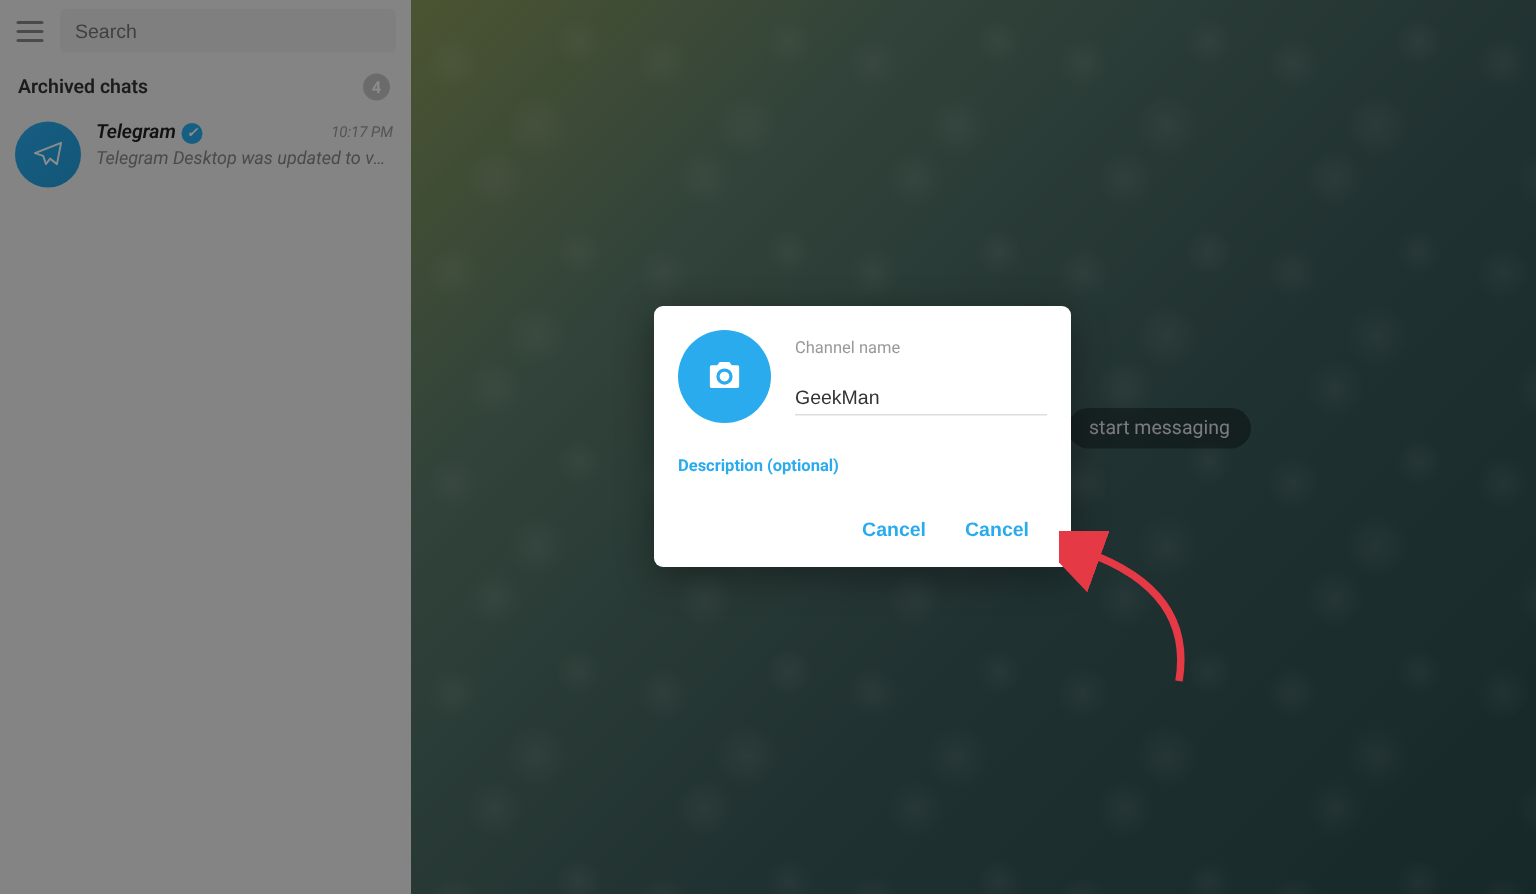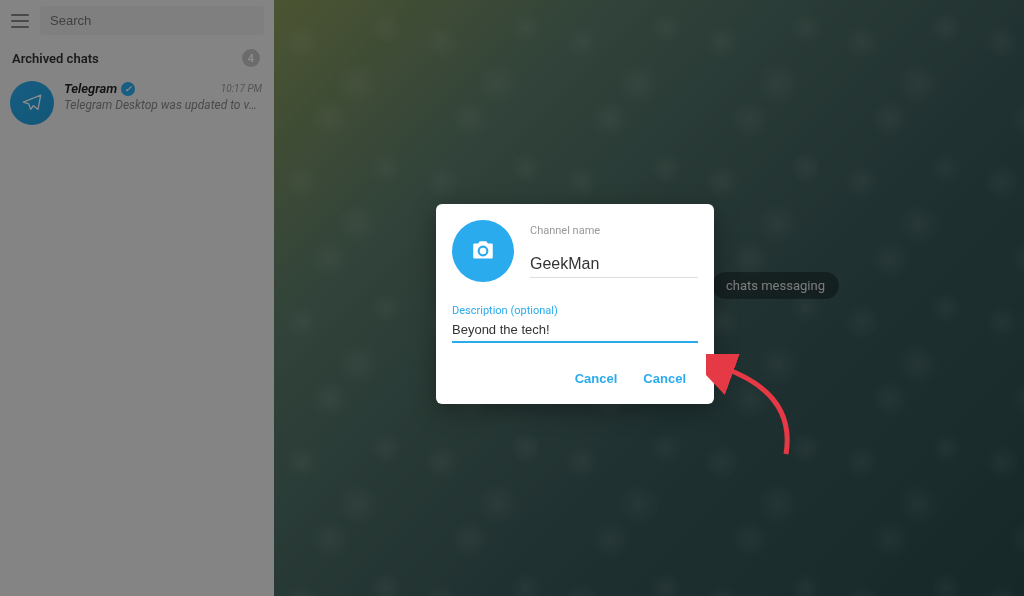--- a/index.html
+++ b/index.html
@@ -197,30 +197,31 @@
     .photo-circle svg { width: 26px; height: 26px; fill: #fff; }
     .name-field { flex: 1; }
     .name-label {
       font-size: 11px;
       color: #999;
       margin-bottom: 16px;
     }
     .name-input {
       border: none;
       border-bottom: 1px solid #ddd;
-      font-size: 16px;
+      font-size: 13px;
       color: #333;
       padding: 2px 0 4px;
       width: 100%;
       outline: none;
     }
     .desc-label {
       font-size: 11px;
       color: #2aabee;
       margin-bottom: 2px;
+      font-weight: bold;
     }
     .desc-input {
       border: none;
       border-bottom: 2px solid #2aabee;
       font-size: 13px;
       color: #333;
       padding: 2px 0 4px;
       width: 100%;
       outline: none;
     }
@@ -278,39 +279,38 @@
         </span>
         <span class="chat-time">10:17 PM</span>
       </div>
       <div class="chat-preview">Telegram Desktop was updated to version 4.8...</div>
     </div>
   </div>
 </div>
 
 <div class="main">
   <div class="doodle-overlay"></div>
-  <div class="hint-pill">chats messaging</div>
+  <div class="hint-pill">start messaging</div>
 </div>
 
 <div class="dim-overlay"></div>
 
 <div class="dialog">
   <div class="dialog-top">
     <div class="photo-circle">
       <svg viewBox="0 0 24 24">
         <path d="M9 3l-1.5 2H4a1 1 0 00-1 1v12a1 1 0 001 1h16a1 1 0 001-1V6a1 1 0 00-1-1h-3.5L15 3H9zm3 4a5 5 0 110 10 5 5 0 010-10zm0 2a3 3 0 100 6 3 3 0 000-6z"></path>
       </svg>
     </div>
     <div class="name-field">
       <div class="name-label">Channel name</div>
       <input class="name-input" value="GeekMan" style="">
     </div>
   </div>
   <div class="desc-label">Description (optional)</div>
-  <input class="desc-input" value="Beyond the tech!" style="">
   <div class="dialog-actions">
     <button class="btn">Cancel</button>
     <button class="btn">Cancel</button>
   </div>
 </div>
 
 <svg class="arrow-annotation" width="100" height="110">
   <defs>
     <marker id="ah" markerWidth="10" markerHeight="10" refX="2" refY="5" orient="auto">
       <path d="M0,0 L10,5 L0,10 Z" fill="#e63946"></path>

